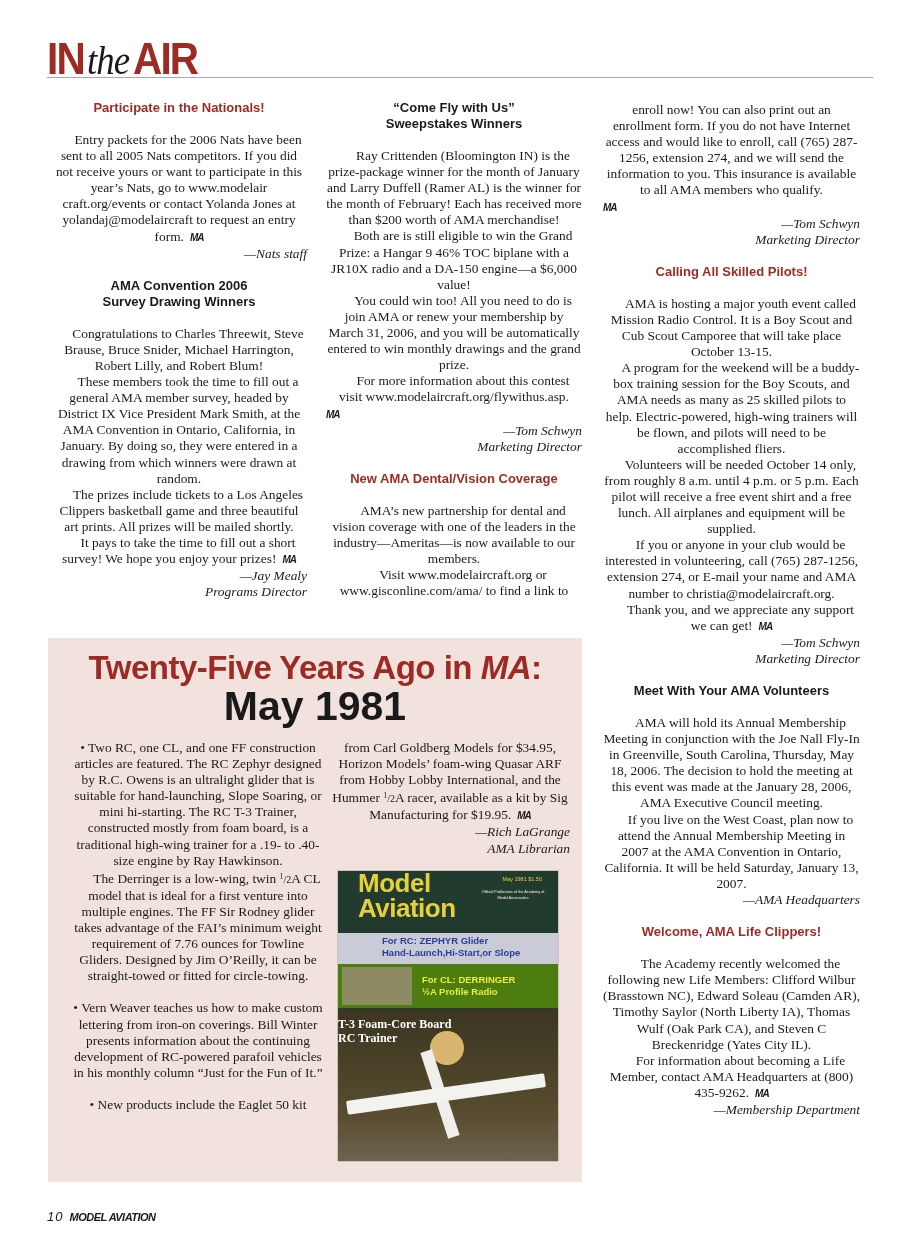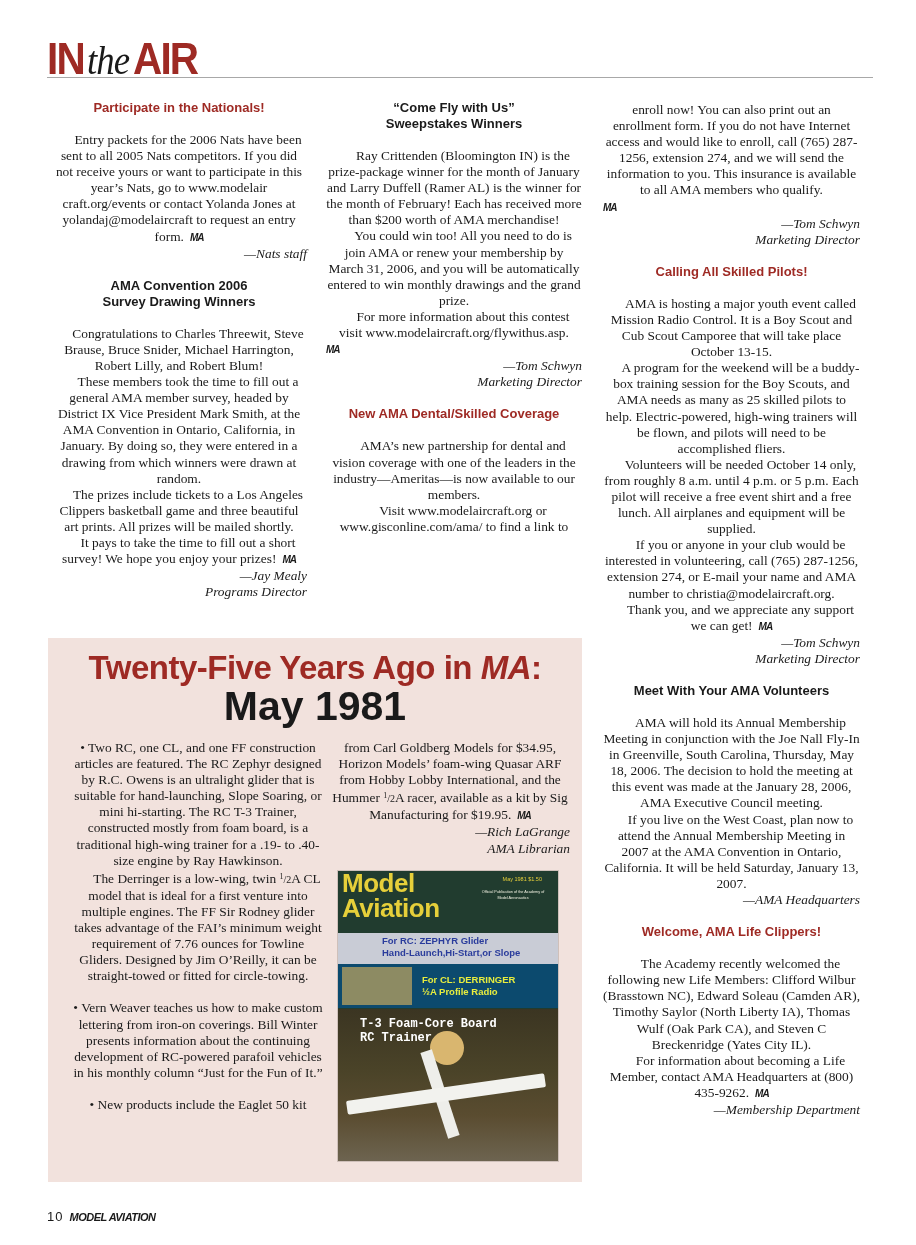--- a/index.html
+++ b/index.html
@@ -28,36 +28,36 @@
   .box-title i { font-style:italic; }
   .box-sub { position:absolute; left:0; top:50px; width:534px; text-align:center; font-family:"Liberation Sans", sans-serif; font-weight:bold; font-size:41px; line-height:36px; color:#1a1a1a; }
   .bc1 { position:absolute; left:25px; top:102px; width:250px; font-size:13.4px; line-height:16.1px; }
   .bc2 { position:absolute; left:282px; top:102px; width:240px; font-size:13.4px; line-height:16.1px; }
   .bc1 p { text-indent:0; }
   .bc1 p.ind { text-indent:18px; }
   .bc2 p { text-indent:0; }
   sup { font-size:8px; vertical-align:4px; }
 
   .cover { position:absolute; left:337px; top:870px; width:220px; height:290px; background:#213c2f; overflow:hidden; border:1px solid #cfc0ba; }
-  .cv-title { position:absolute; left:4px; top:0px; font-family:"Liberation Sans", sans-serif; font-weight:bold; color:#e6cf3a; font-size:26px; line-height:25px; letter-spacing:-0.5px; }
+  .cv-title { position:absolute; left:20px; top:0px; font-family:"Liberation Sans", sans-serif; font-weight:bold; color:#e6cf3a; font-size:26px; line-height:25px; letter-spacing:-0.5px; }
   .cv-issue { position:absolute; right:16px; top:5px; font-family:"Liberation Sans", sans-serif; font-size:5.5px; color:#e6cf3a; }
   .cv-pub { position:absolute; right:10px; top:18px; width:70px; text-align:center; font-family:"Liberation Sans", sans-serif; font-size:3.8px; line-height:6px; color:#f0f0e0; }
   .cv-band1 { position:absolute; left:0; top:62px; width:220px; height:42px; background:#c9ccd6; }
   .cv-band1 .t { position:absolute; left:44px; top:2px; font-family:"Liberation Sans", sans-serif; font-weight:bold; color:#2a3c9c; font-size:9.5px; line-height:12px; white-space:nowrap; }
-  .cv-band2 { position:absolute; left:0; top:93px; width:220px; height:44px; background:#0c4a6e; }
+  .cv-band2 { position:absolute; left:0; top:93px; width:220px; height:44px; background:#4d7c0f; }
   .cv-band2 .photo { position:absolute; left:4px; top:3px; width:70px; height:38px; background:#8d8b63; }
   .cv-band2 .t { position:absolute; left:84px; top:10px; font-family:"Liberation Sans", sans-serif; font-weight:bold; color:#e8ed3e; font-size:9.5px; line-height:12px; white-space:nowrap; }
   .cv-photo { position:absolute; left:0; top:138px; width:220px; height:152px; background:linear-gradient(180deg,#3b3522 0%,#4a4328 40%,#5a4c30 70%,#6d6450 100%); }
-  .cv-photo .t { position:absolute; left:22px; top:8px; font-family:Liberation Mono, monospace; font-weight:bold; color:#ffffff; font-size:12px; line-height:14px; }
+  .cv-photo .t { position:absolute; left:0; top:8px; font-family:Liberation Serif, serif; font-weight:bold; color:#ffffff; font-size:12px; line-height:14px; }
   .cv-photo .wing { position:absolute; left:8px; top:78px; width:200px; height:14px; background:#f2f2ee; transform:rotate(-8deg); border-radius:2px; }
   .cv-photo .fus { position:absolute; left:96px; top:40px; width:12px; height:90px; background:#eeeeea; transform:rotate(-18deg); }
   .cv-photo .girl { position:absolute; left:92px; top:22px; width:34px; height:34px; border-radius:50%; background:#d9b66f; }
 
   .footer { position:absolute; left:47px; top:1209px; font-family:"Liberation Sans", sans-serif; font-size:13px; }
-  .footer .pg { letter-spacing:1px; }
+  .footer .pg { letter-spacing:1px;font-style:italic; }
   .footer .mag { font-weight:bold; font-style:italic; font-size:11px; letter-spacing:-0.5px; margin-left:6px; }
 </style>
 </head>
 <body>
 
 <div class="masthead">
   <span class="word">IN</span><span class="word the">the</span><span class="word">AIR</span>
 </div>
 <div class="rule"></div>
 
@@ -71,27 +71,28 @@
   <p>These members took the time to fill out a general AMA member survey, headed by District IX Vice President Mark Smith, at the AMA Convention in Ontario, California, in January. By doing so, they were entered in a drawing from which winners were drawn at random.</p>
   <p>The prizes include tickets to a Los Angeles Clippers basketball game and three beautiful art prints. All prizes will be mailed shortly.</p>
   <p><span>It pays to take the time to fill out a short survey! We hope you enjoy your prizes!</span><span class="ma">MA</span></p>
   <div class="sig">—Jay Mealy</div>
   <div class="sig">Programs Director</div>
 </div>
 
 <div class="col c2">
   <div class="hd blk"><span>“Come Fly with Us”</span><br><span>Sweepstakes Winners</span></div>
   <p>Ray Crittenden (Bloomington IN) is the prize-package winner for the month of January and Larry Duffell (Ramer AL) is the winner for the month of February! Each has received more than $200 worth of AMA merchandise!</p>
+  <p>Both are is still eligible to win the Grand Prize: a Hangar 9 46% TOC biplane with a JR10X radio and a DA-150 engine—a $6,000 value!</p>
   <p>You could win too! All you need to do is join AMA or renew your membership by March 31, 2006, and you will be automatically entered to win monthly drawings and the grand prize.</p>
   <p>For more information about this contest visit www.modelaircraft.org/flywithus.asp.</p>
   <div><span class="ma" style="margin-left:0">MA</span></div>
   <div class="sig">—Tom Schwyn</div>
   <div class="sig">Marketing Director</div>
   <div class="gap"></div>
-  <div class="hd red">New AMA Dental/Skilled Coverage</div>
+  <div class="hd red">New AMA Dental/Vision Coverage</div>
   <p>AMA’s new partnership for dental and vision coverage with one of the leaders in the industry—Ameritas—is now available to our members.</p>
   <p>Visit www.modelaircraft.org or www.gisconline.com/ama/ to find a link to</p>
 </div>
 
 <div class="col c3">
   <p class="noind">enroll now! You can also print out an enrollment form. If you do not have Internet access and would like to enroll, call (765) 287-1256, extension 274, and we will send the information to you. This insurance is available to all AMA members who qualify.</p>
   <div><span class="ma" style="margin-left:0">MA</span></div>
   <div class="sig">—Tom Schwyn</div>
   <div class="sig">Marketing Director</div>
   <div class="gap"></div>

